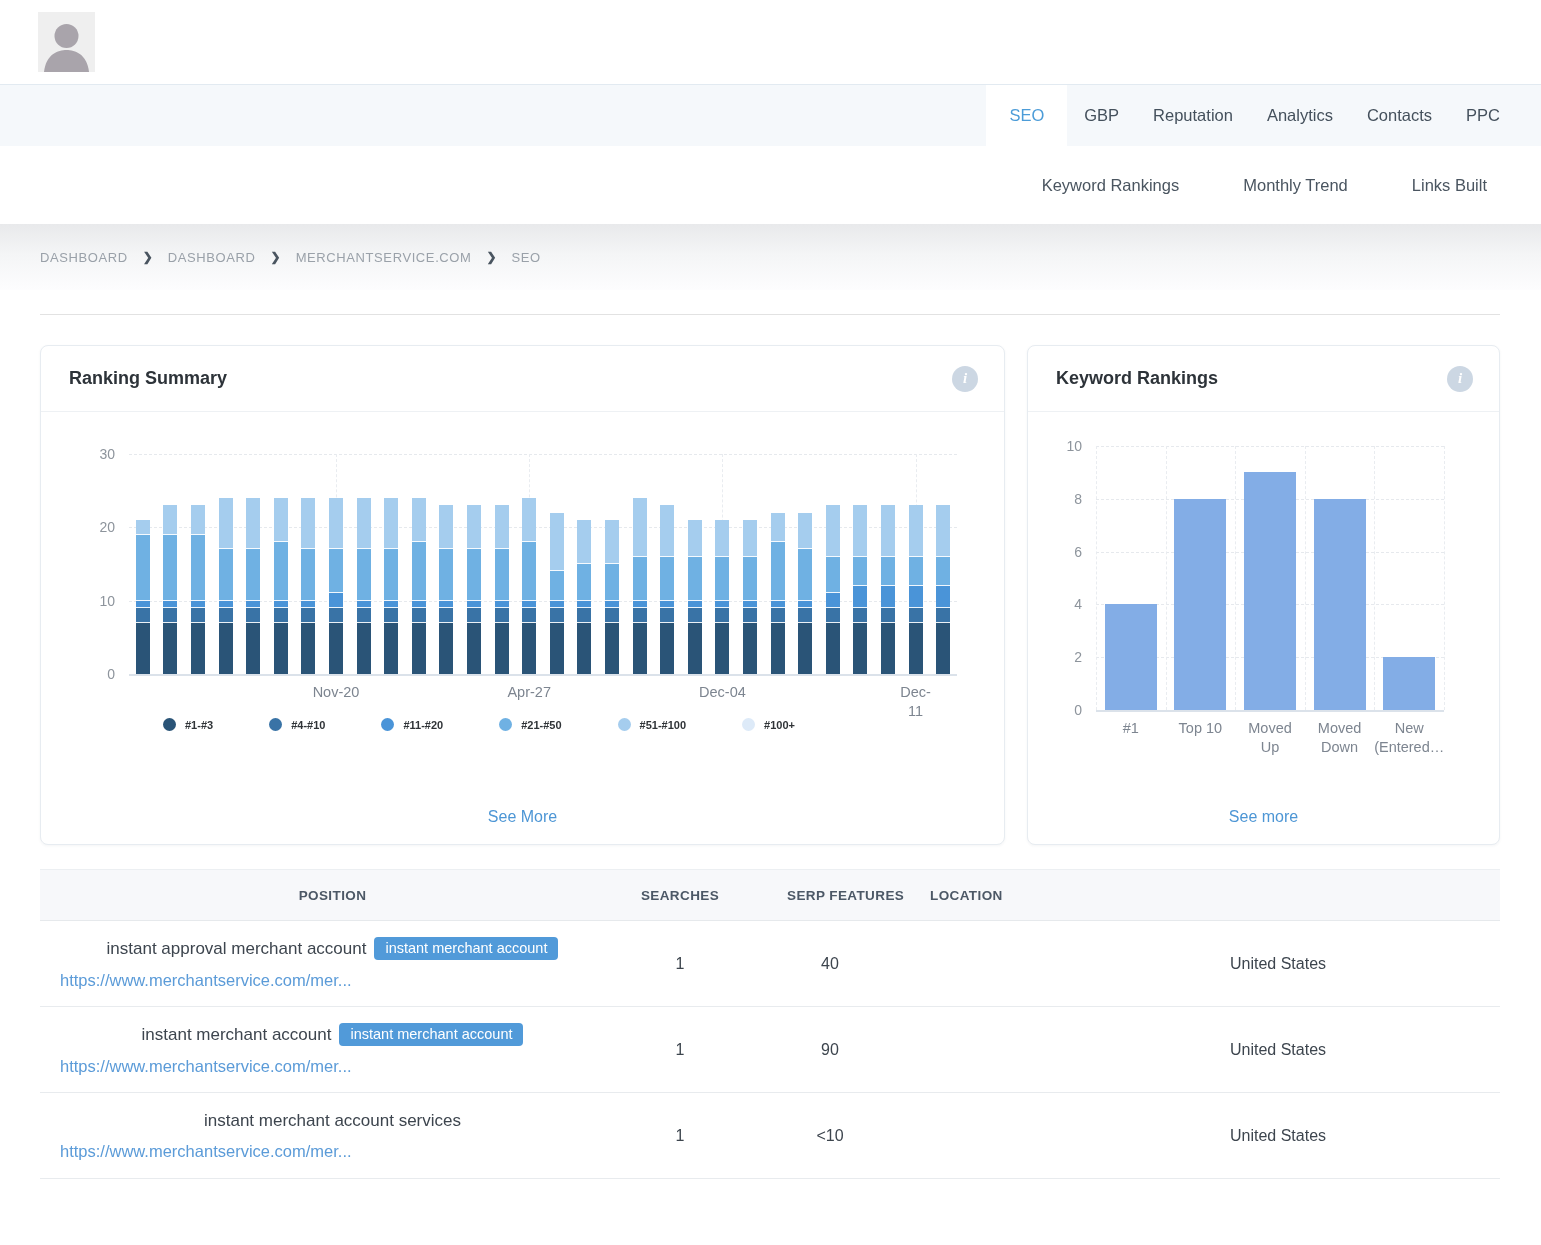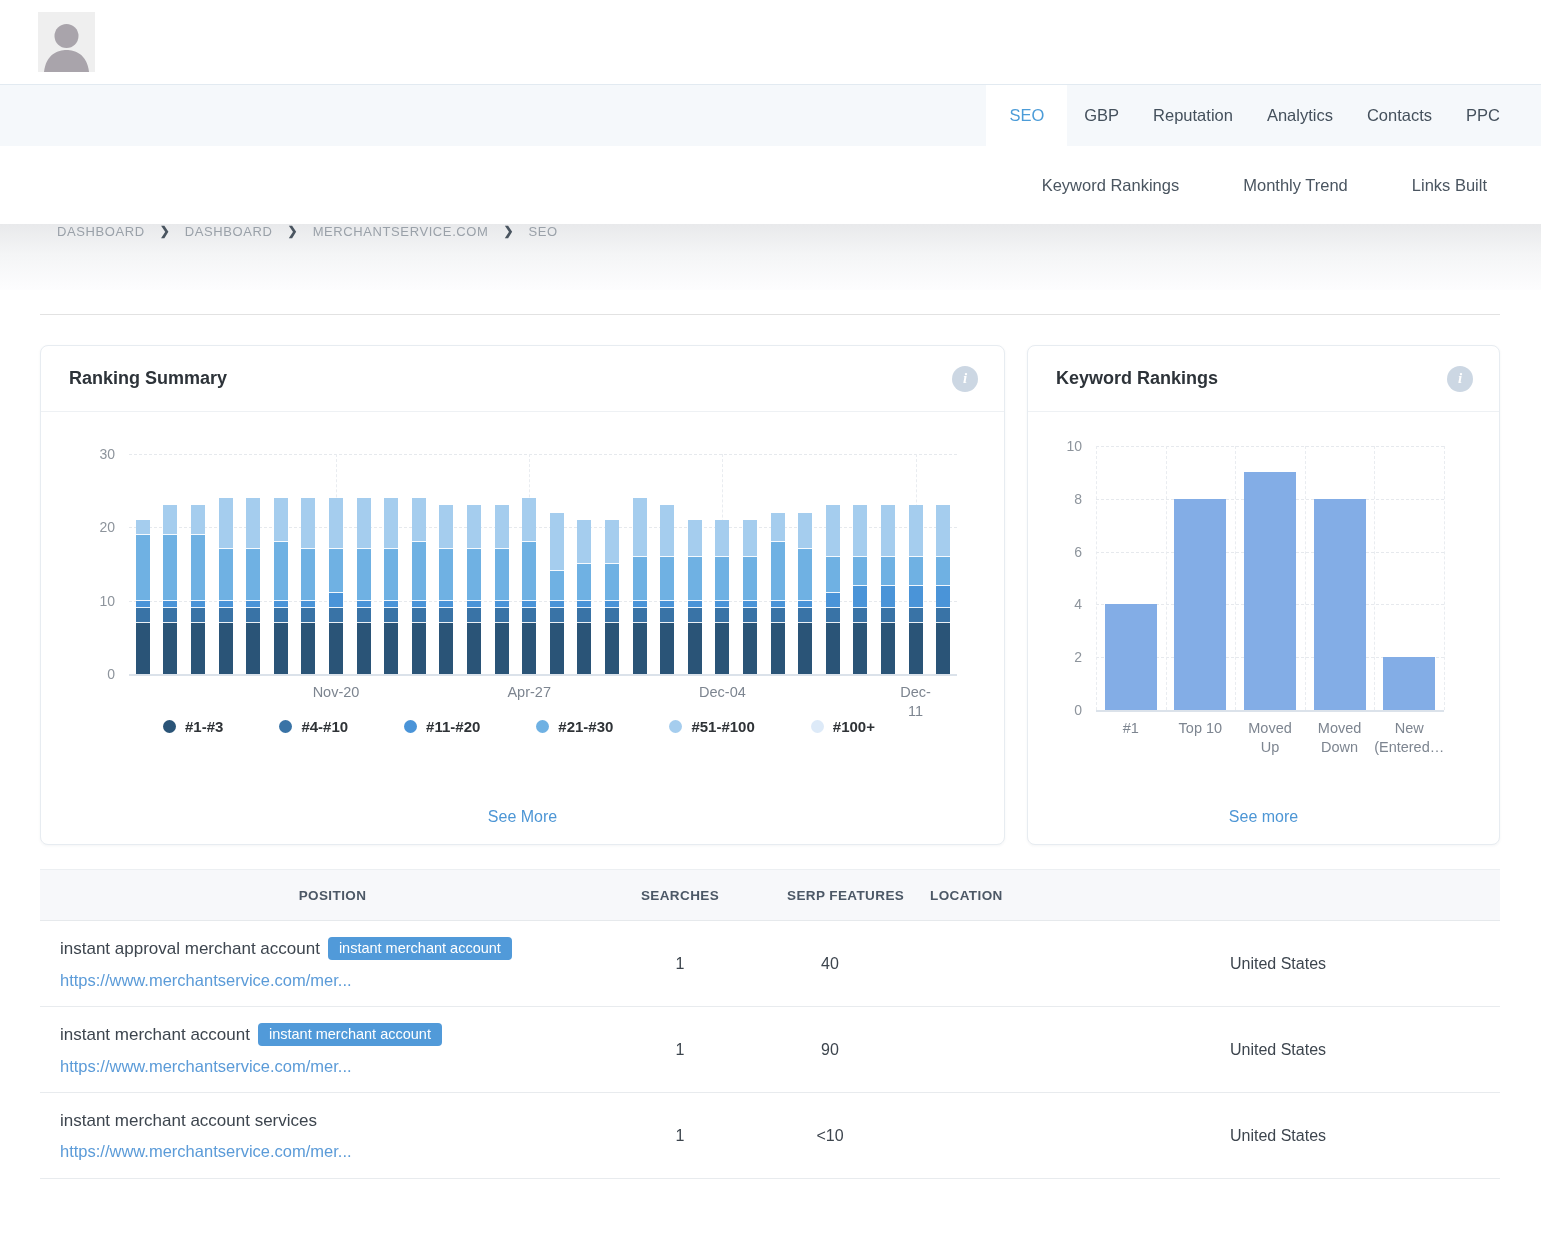--- a/index.html
+++ b/index.html
@@ -27,21 +27,21 @@
   .nav-item { display:flex; align-items:center; padding:0 17px; font-size:16.5px;
     color:#44505c; cursor:pointer; }
   .nav-item.active { background:#fff; color:#4c9cd8; padding:0 23px; }
 
   .subnav { height:78px; background:#fff; display:flex; justify-content:flex-end;
     align-items:center; gap:64px; padding-right:54px; }
   .subnav-item { font-size:16.5px; color:#4a5560; cursor:pointer; }
 
   
   .crumb-strip { height:66px; background:linear-gradient(180deg,#e8e9eb 0%,#f4f5f6 45%,#fdfdfe 100%);
-    display:flex; align-items:flex-start; padding-left:57px; }
+    display:flex; align-items:center; padding-left:40px; }
   .crumb { font-size:13px; color:#9aa1a9; letter-spacing:.6px; cursor:pointer; }
   .crumb-sep { font-size:12px; color:#4a5560; font-weight:bold; margin:0 15px; }
 
   
   .main { padding:0 41px 0 40px; }
   .page-title { margin-top:32px; font-size:24px; font-weight:600; color:#3f4449; }
   .title-rule { border:none; border-top:1px solid #e2e2e2; margin-top:24px; }
 
   .cards { margin-top:30px; display:flex; gap:22px; }
   .card { background:#fff; border:1px solid #e7ecf1; border-radius:8px;
@@ -67,37 +67,37 @@
     font-size:14.5px; color:#7d8590; white-space:pre-line; text-align:center; line-height:19px; }
   .sbar { position:absolute; bottom:0; height:100%; display:flex;
     flex-direction:column-reverse; transform:translateX(-50%); }
   .seg { width:100%; }
   .seg + .seg { border-bottom:1px solid rgba(255,255,255,.9); }
   .kbar { position:absolute; bottom:0; transform:translateX(-50%); }
 
   .legend { position:absolute; top:372px; left:122px; display:flex; gap:56px; align-items:center; }
   .leg-item { display:flex; align-items:center; gap:9px; }
   .leg-dot { width:13px; height:13px; border-radius:50%; }
-  .leg-label { font-size:15px; font-weight:bold; color:#2f3337; }
+  .leg-label { font-size:11px; font-weight:bold; color:#2f3337; }
 
   .see-more { position:absolute; top:462px; left:0; right:0; text-align:center;
     font-size:16px; color:#4d96d5; cursor:pointer; }
 
   
   .kw-table { margin-top:24px; }
   .t-row { display:grid; grid-template-columns:545px 150px 150px 300px 295px;
     padding-left:20px; align-items:center; }
   .t-head { height:52px; background:#f7f8fa; border-top:1px solid #eceff2;
     border-bottom:1px solid #e6e9ec; }
   .t-head .th { font-size:13.5px; font-weight:bold; color:#4c5866; letter-spacing:.4px; }
   .th-center, .td-center { text-align:center; }
   .th-pad, .td-pad { padding-left:32px; }
   .th-loc, .td-loc { padding-left:25px; }
   .t-body-row { min-height:86px; border-bottom:1px solid #e8ebee; padding-top:4px; padding-bottom:4px; }
-  .kw-cell .phrase-line { display:flex; align-items:center; gap:8px; }
+  .kw-cell .phrase-line { display:flex; align-items:center; gap:8px;justify-content:center; }
   .phrase { font-size:17px; color:#3d454e; }
   .badge { background:#519ad9; color:#fff; font-size:14.5px; padding:3px 11px 4px;
     border-radius:4px; white-space:nowrap; }
   .kw-url { display:inline-block; margin-top:11px; font-size:16.5px; color:#5b9bd8;
     text-decoration:none; cursor:pointer; }
   .cell-val { font-size:16px; color:#3d454e; }
 </style>
 </head>
 <body>
 
@@ -381,21 +381,21 @@
         <span class="leg-item">
             <span class="leg-dot" style="background: rgb(57, 115, 166);"></span>
             <span class="leg-label">#4-#10</span>
           </span>
         <span class="leg-item">
             <span class="leg-dot" style="background: rgb(74, 148, 216);"></span>
             <span class="leg-label">#11-#20</span>
           </span>
         <span class="leg-item">
             <span class="leg-dot" style="background: rgb(111, 177, 227);"></span>
-            <span class="leg-label">#21-#30</span>
+            <span class="leg-label">#21-#50</span>
           </span>
         <span class="leg-item">
             <span class="leg-dot" style="background: rgb(165, 205, 238);"></span>
             <span class="leg-label">#51-#100</span>
           </span>
         <span class="leg-item">
             <span class="leg-dot" style="background: rgb(221, 234, 248);"></span>
             <span class="leg-label">#100+</span>
           </span>
       </div>

